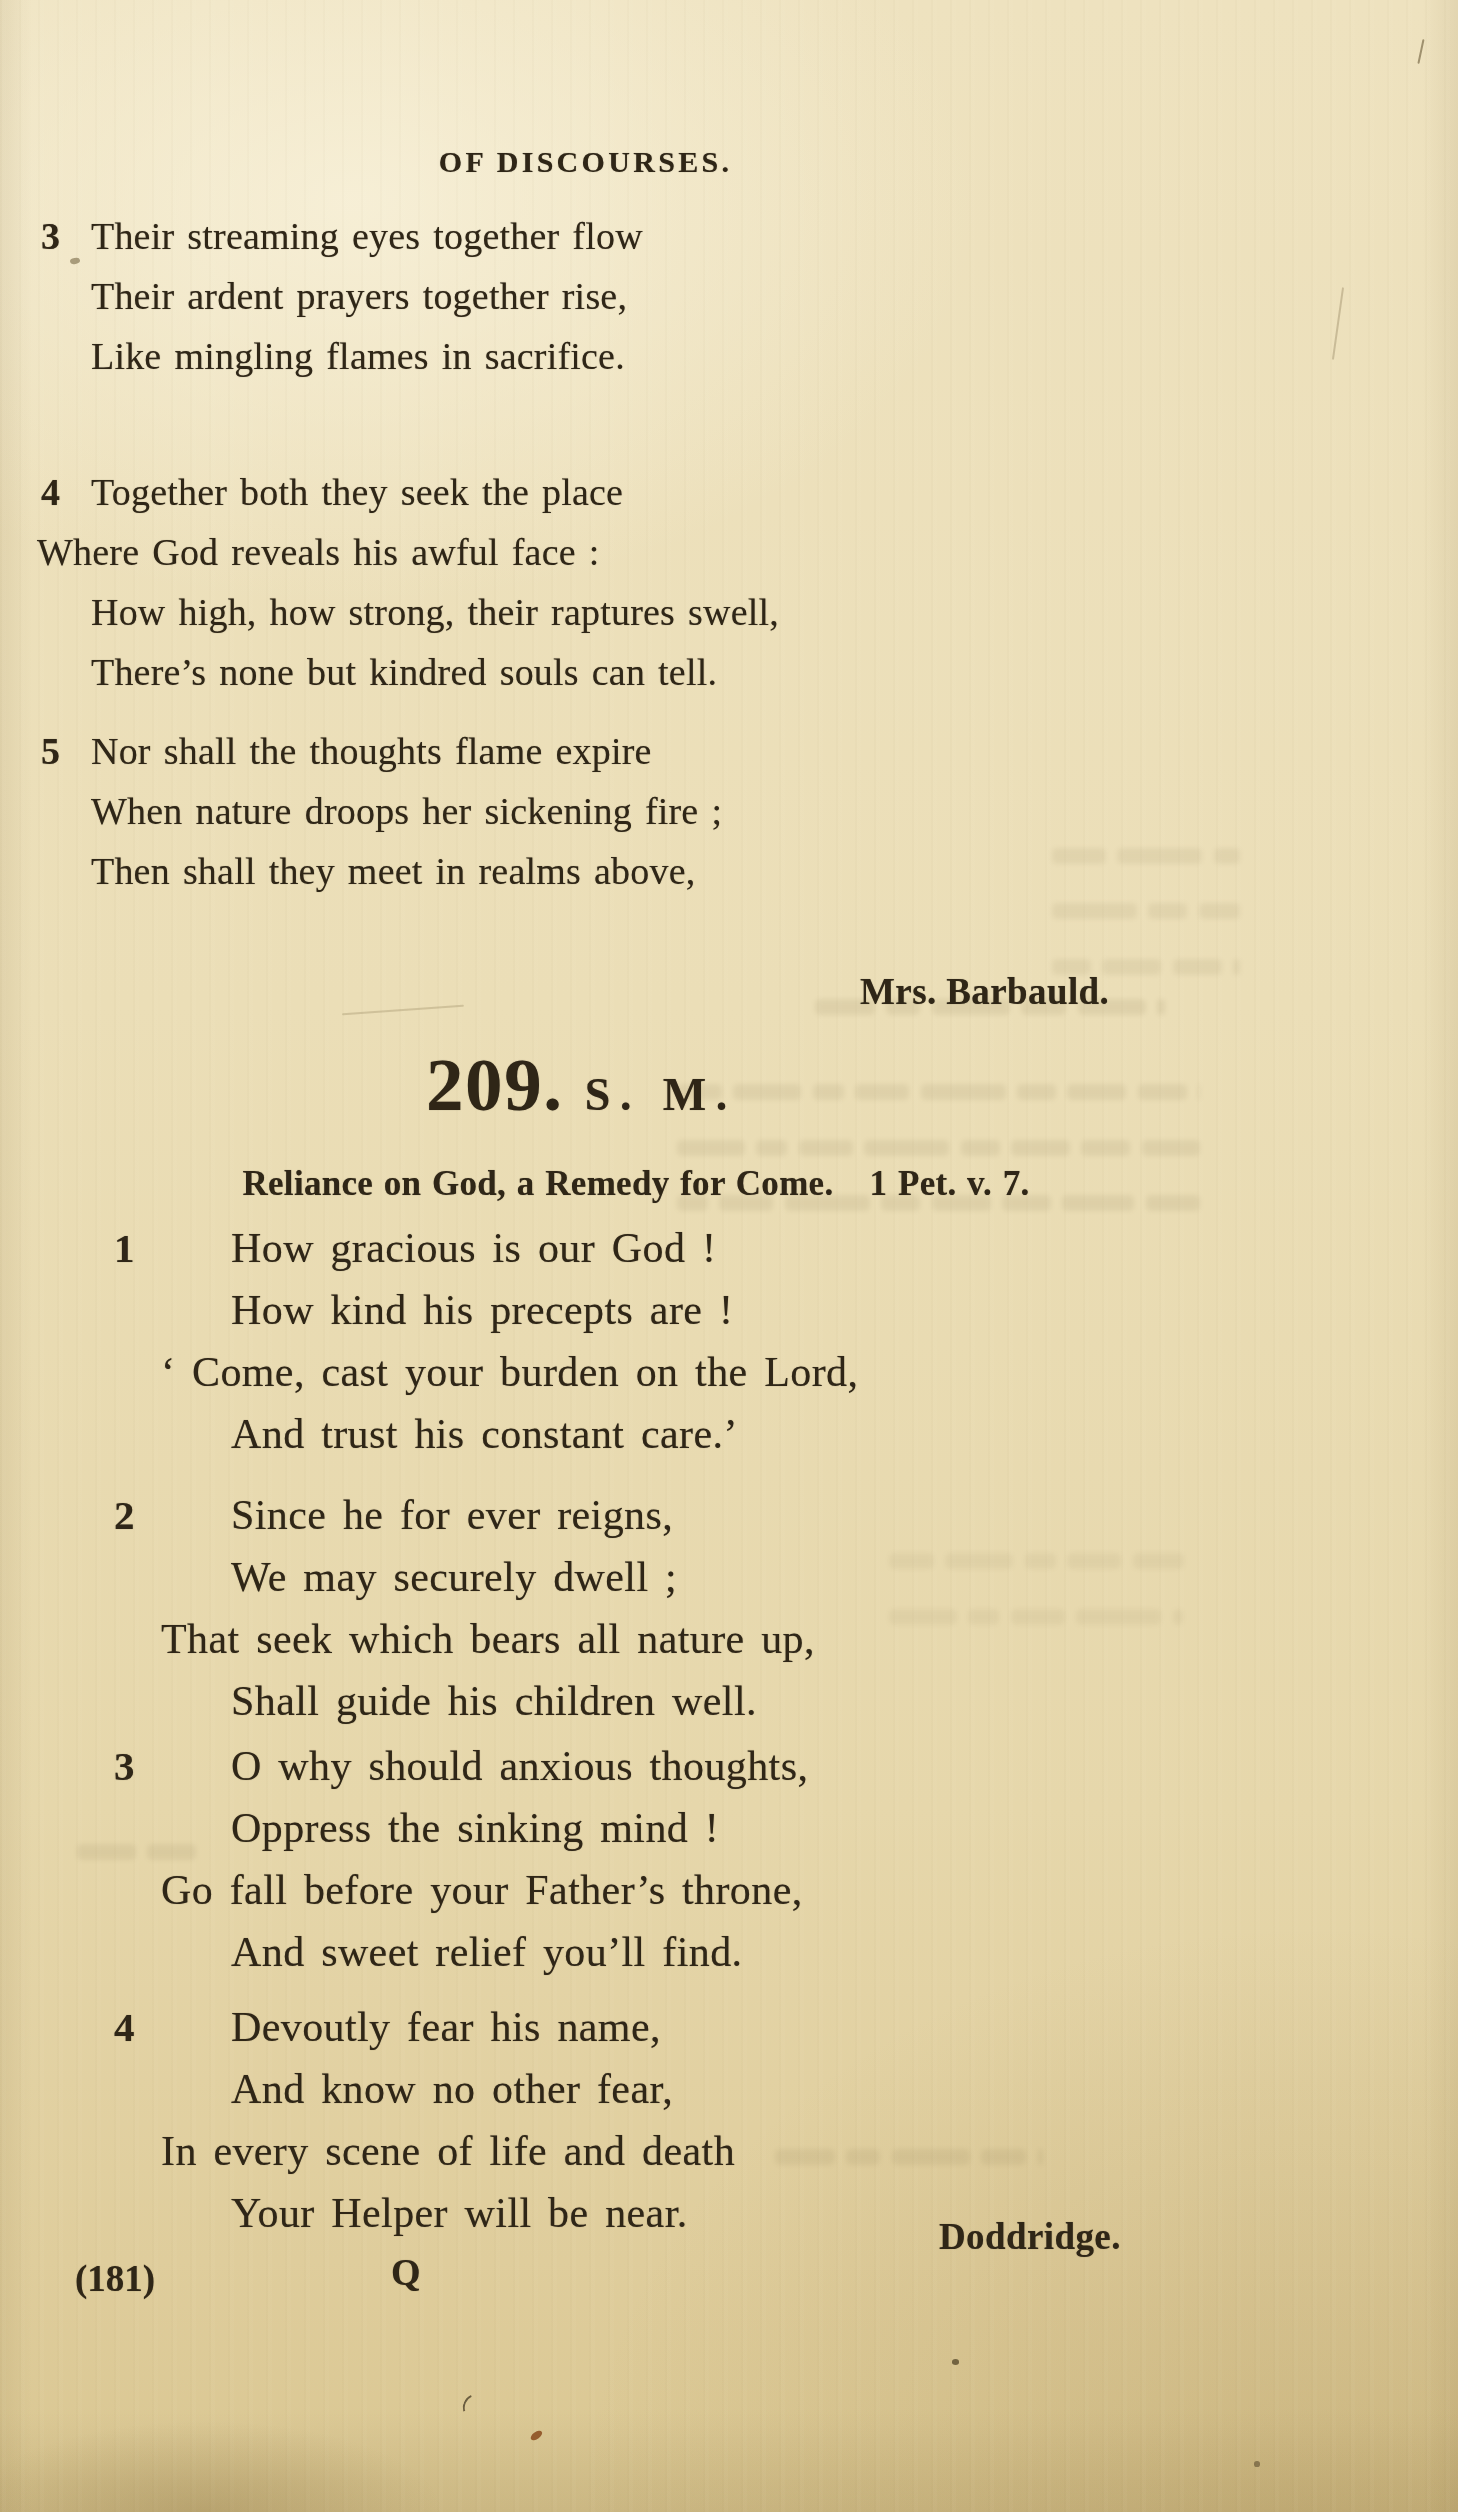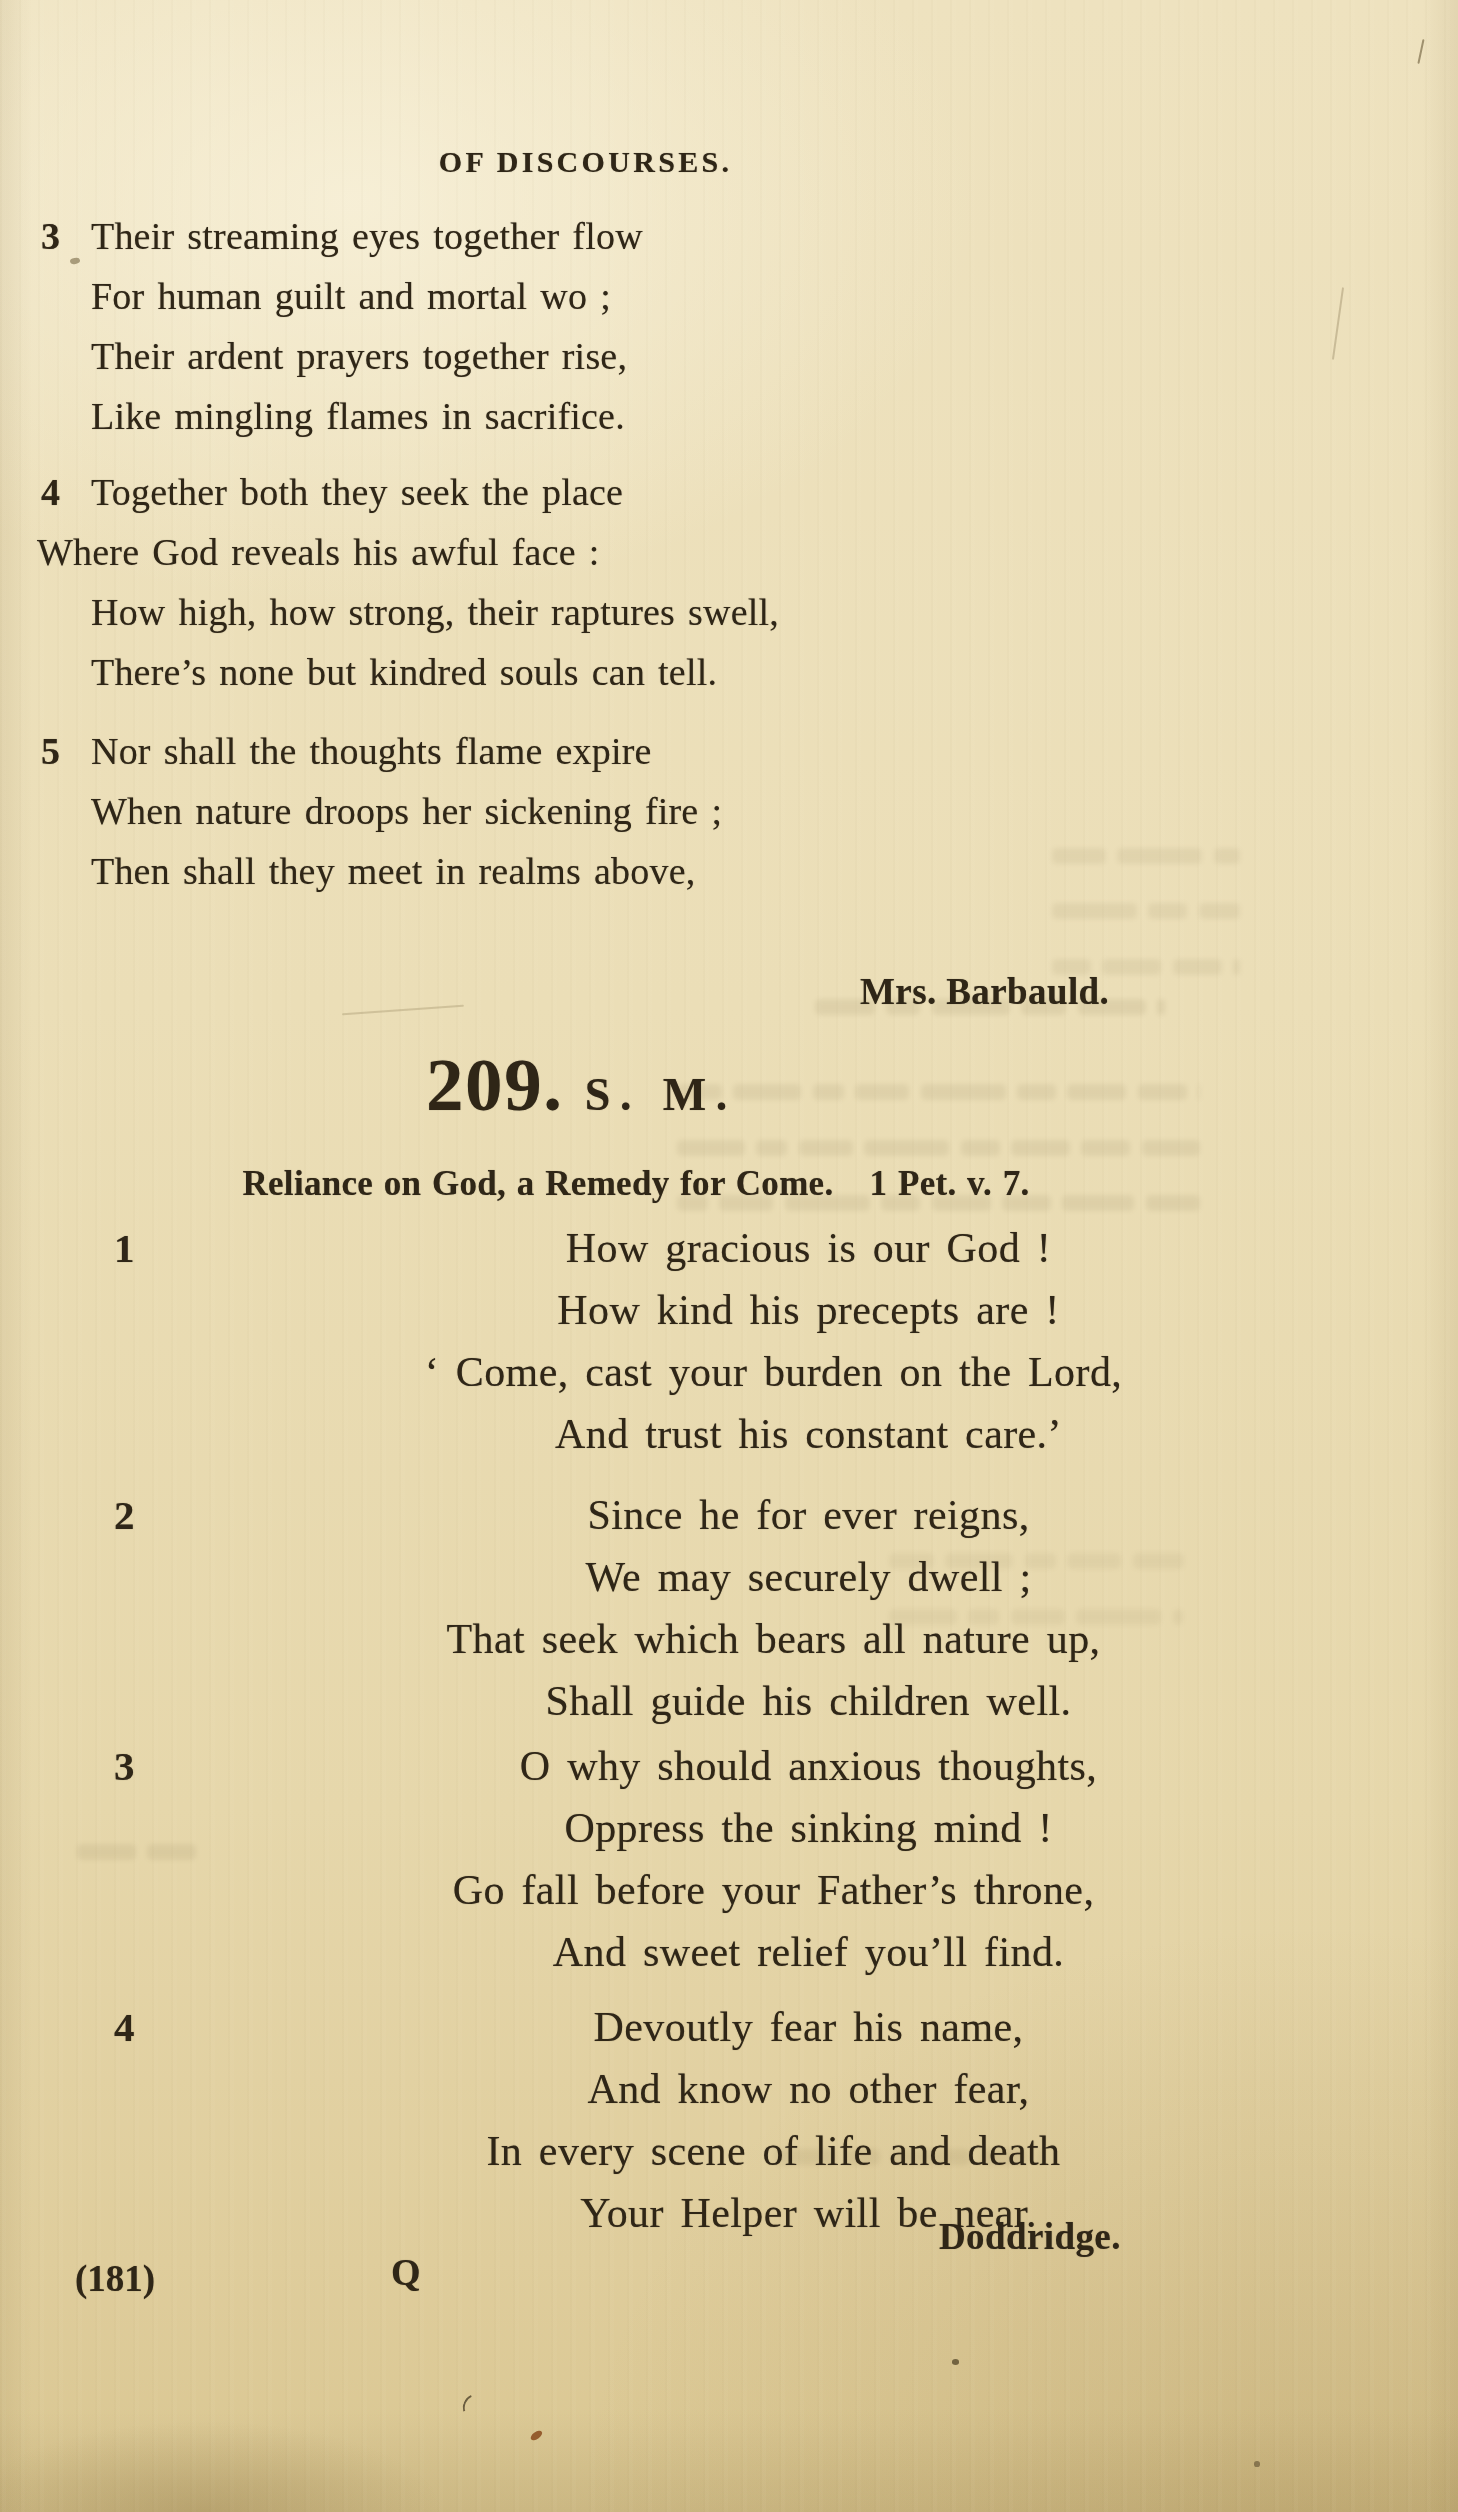--- a/index.html
+++ b/index.html
@@ -46,21 +46,21 @@
   .hymn-top .verse:nth-child(2){top:462px;}
   .hymn-top .verse:nth-child(3){top:721px;}
   .hymn-top .vnum{left:41px;font-size:38px;line-height:60px;}
   .hymn-top .vline{margin-left:91px;font-size:38px;height:60px;line-height:60px;word-spacing:3.3px;letter-spacing:0.2px;}
 
   .hymn-209 .verse:nth-child(1){top:1217px;}
   .hymn-209 .verse:nth-child(2){top:1484px;}
   .hymn-209 .verse:nth-child(3){top:1735px;}
   .hymn-209 .verse:nth-child(4){top:1996px;}
   .hymn-209 .vnum{left:114px;font-size:41px;line-height:62px;}
-  .hymn-209 .vline{font-size:42px;height:62px;line-height:62px;word-spacing:5.7px;letter-spacing:0.4px;text-align:center;}
+  .hymn-209 .vline{font-size:42px;height:62px;line-height:62px;word-spacing:5.7px;letter-spacing:0.4px;}
   .hymn-209 .indent-short{margin-left:231px;}
   .hymn-209 .indent-long{margin-left:161px;}
 
   .attribution-top{top:970px;left:860px;font-weight:700;font-size:37px;letter-spacing:0.4px;}
   .attribution-209{top:2215px;left:939px;font-weight:700;font-size:37px;letter-spacing:0.4px;}
 
   .hymn-heading{top:1042px;left:426px;white-space:nowrap;}
   .hymn-number{font-weight:700;font-size:75px;letter-spacing:1.6px;}
   .hymn-meter{font-weight:700;font-size:46px;letter-spacing:9.8px;margin-left:21px;}
 
@@ -83,21 +83,20 @@
 <body>
 
 <div class="page">
 
   <div class="ink running-header">OF DISCOURSES.</div>
 
   <div class="hymn hymn-top">
       <div class="verse">
         <div class="vnum ink">3</div>
         <div class="vline ink indent-flush" style="position: relative;">Their streaming eyes together flow</div>
-        <div class="vline ink indent-flush" style="position: relative;">For human guilt and mortal wo ;</div>
         <div class="vline ink indent-flush" style="position: relative;">Their ardent prayers together rise,</div>
         <div class="vline ink indent-flush" style="position: relative;">Like mingling flames in sacrifice.</div>
       </div>
       <div class="verse">
         <div class="vnum ink">4</div>
         <div class="vline ink indent-flush" style="position: relative;">Together both they seek the place</div>
         <div class="vline ink indent-flush" style="position: relative; margin-left: 37px;">Where God reveals his awful face :</div>
         <div class="vline ink indent-flush" style="position: relative;">How high, how strong, their raptures swell,</div>
         <div class="vline ink indent-flush" style="position: relative;">There’s none but kindred souls can tell.</div>
       </div>

